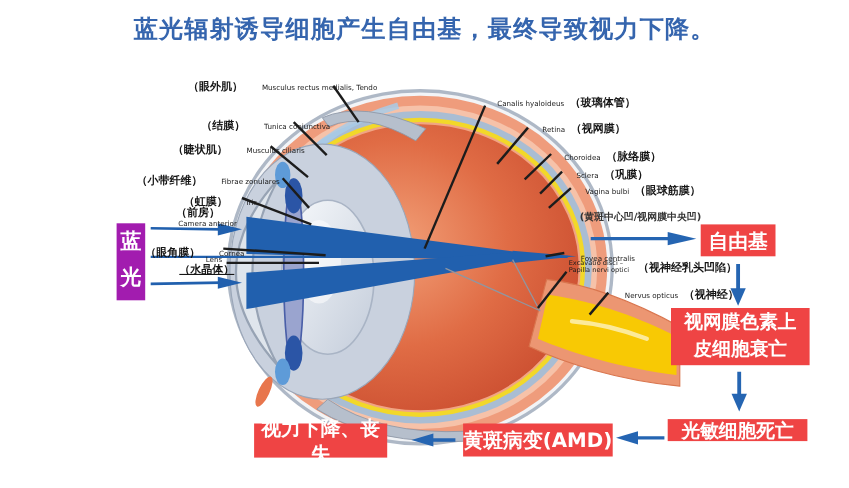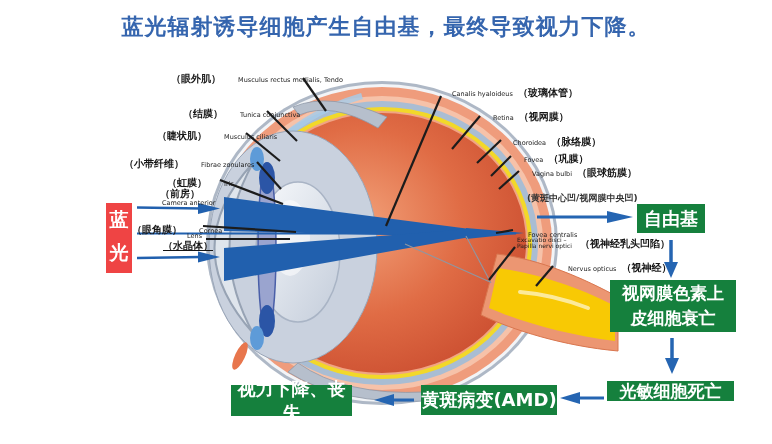--- a/index.html
+++ b/index.html
@@ -11,26 +11,26 @@
     position:absolute;top:12px;left:0;width:772px;text-align:center;
     font-size:22px;font-weight:bold;color:#3565ae;letter-spacing:1px;
   }
   svg{position:absolute;top:0;left:0;}
   .lab{position:absolute;white-space:nowrap;color:#101010;line-height:1.15;}
   .lab .cn{font-size:10px;font-weight:bold;color:#151515;}
   .lab .la{font-size:6.5px;color:#1c1c1c;padding-left:12px;}
   .lab .la2{font-size:6px;color:#1c1c1c;line-height:1.05;display:block;}
   .lab.small-cn{font-size:9px;font-weight:600;color:#333;}
   .flowbox{
-    position:absolute;background:#15803d;color:#ffffff;font-weight:bold;
+    position:absolute;background:#ef4444;color:#ffffff;font-weight:bold;
     display:flex;align-items:center;justify-content:center;text-align:center;
   }
   #badge-blue-light{
     position:absolute;left:106px;top:203px;width:26px;height:70px;
-    background:#ef4444;color:#fff;font-size:19px;font-weight:bold;
+    background:#a21caf;color:#fff;font-size:19px;font-weight:bold;
     text-align:center;line-height:33px;word-break:break-all;
   }
   #box-free-radicals{left:637px;top:204px;width:68px;height:29px;font-size:18px;}
   #box-rpe{left:610px;top:280px;width:126px;height:52px;font-size:17px;line-height:1.45;padding:0;}
   #box-rpe span{display:block;width:112px;margin:0 auto;}
   #box-photoreceptor{left:607px;top:381px;width:127px;height:20px;font-size:17px;}
   #box-amd{left:421px;top:385px;width:136px;height:30px;font-size:18px;}
   #box-vision-loss{left:231px;top:385px;width:121px;height:31px;font-size:18px;}
 </style>
 </head>
@@ -174,21 +174,21 @@
   </div>
   <div class="lab" style="left:481px;top:106px;">
     <span class="la">Retina</span>
     <span class="cn">（视网膜）</span>
   </div>
   <div class="lab" style="left:501px;top:131px;">
     <span class="la">Choroidea</span>
     <span class="cn">（脉络膜）</span>
   </div>
   <div class="lab" style="left:512px;top:148px;">
-    <span class="la">Fovea</span>
+    <span class="la">Sclera</span>
     <span class="cn">（巩膜）</span>
   </div>
   <div class="lab" style="left:520px;top:162px;">
     <span class="la">Vagina bulbi</span>
     <span class="cn">（眼球筋膜）</span>
   </div>
   <div class="lab small-cn" style="left:527px;top:193px;">
     <span>(黄斑中心凹/视网膜中央凹)</span>
   </div>
   <div class="lab" style="left:516px;top:223px;">

